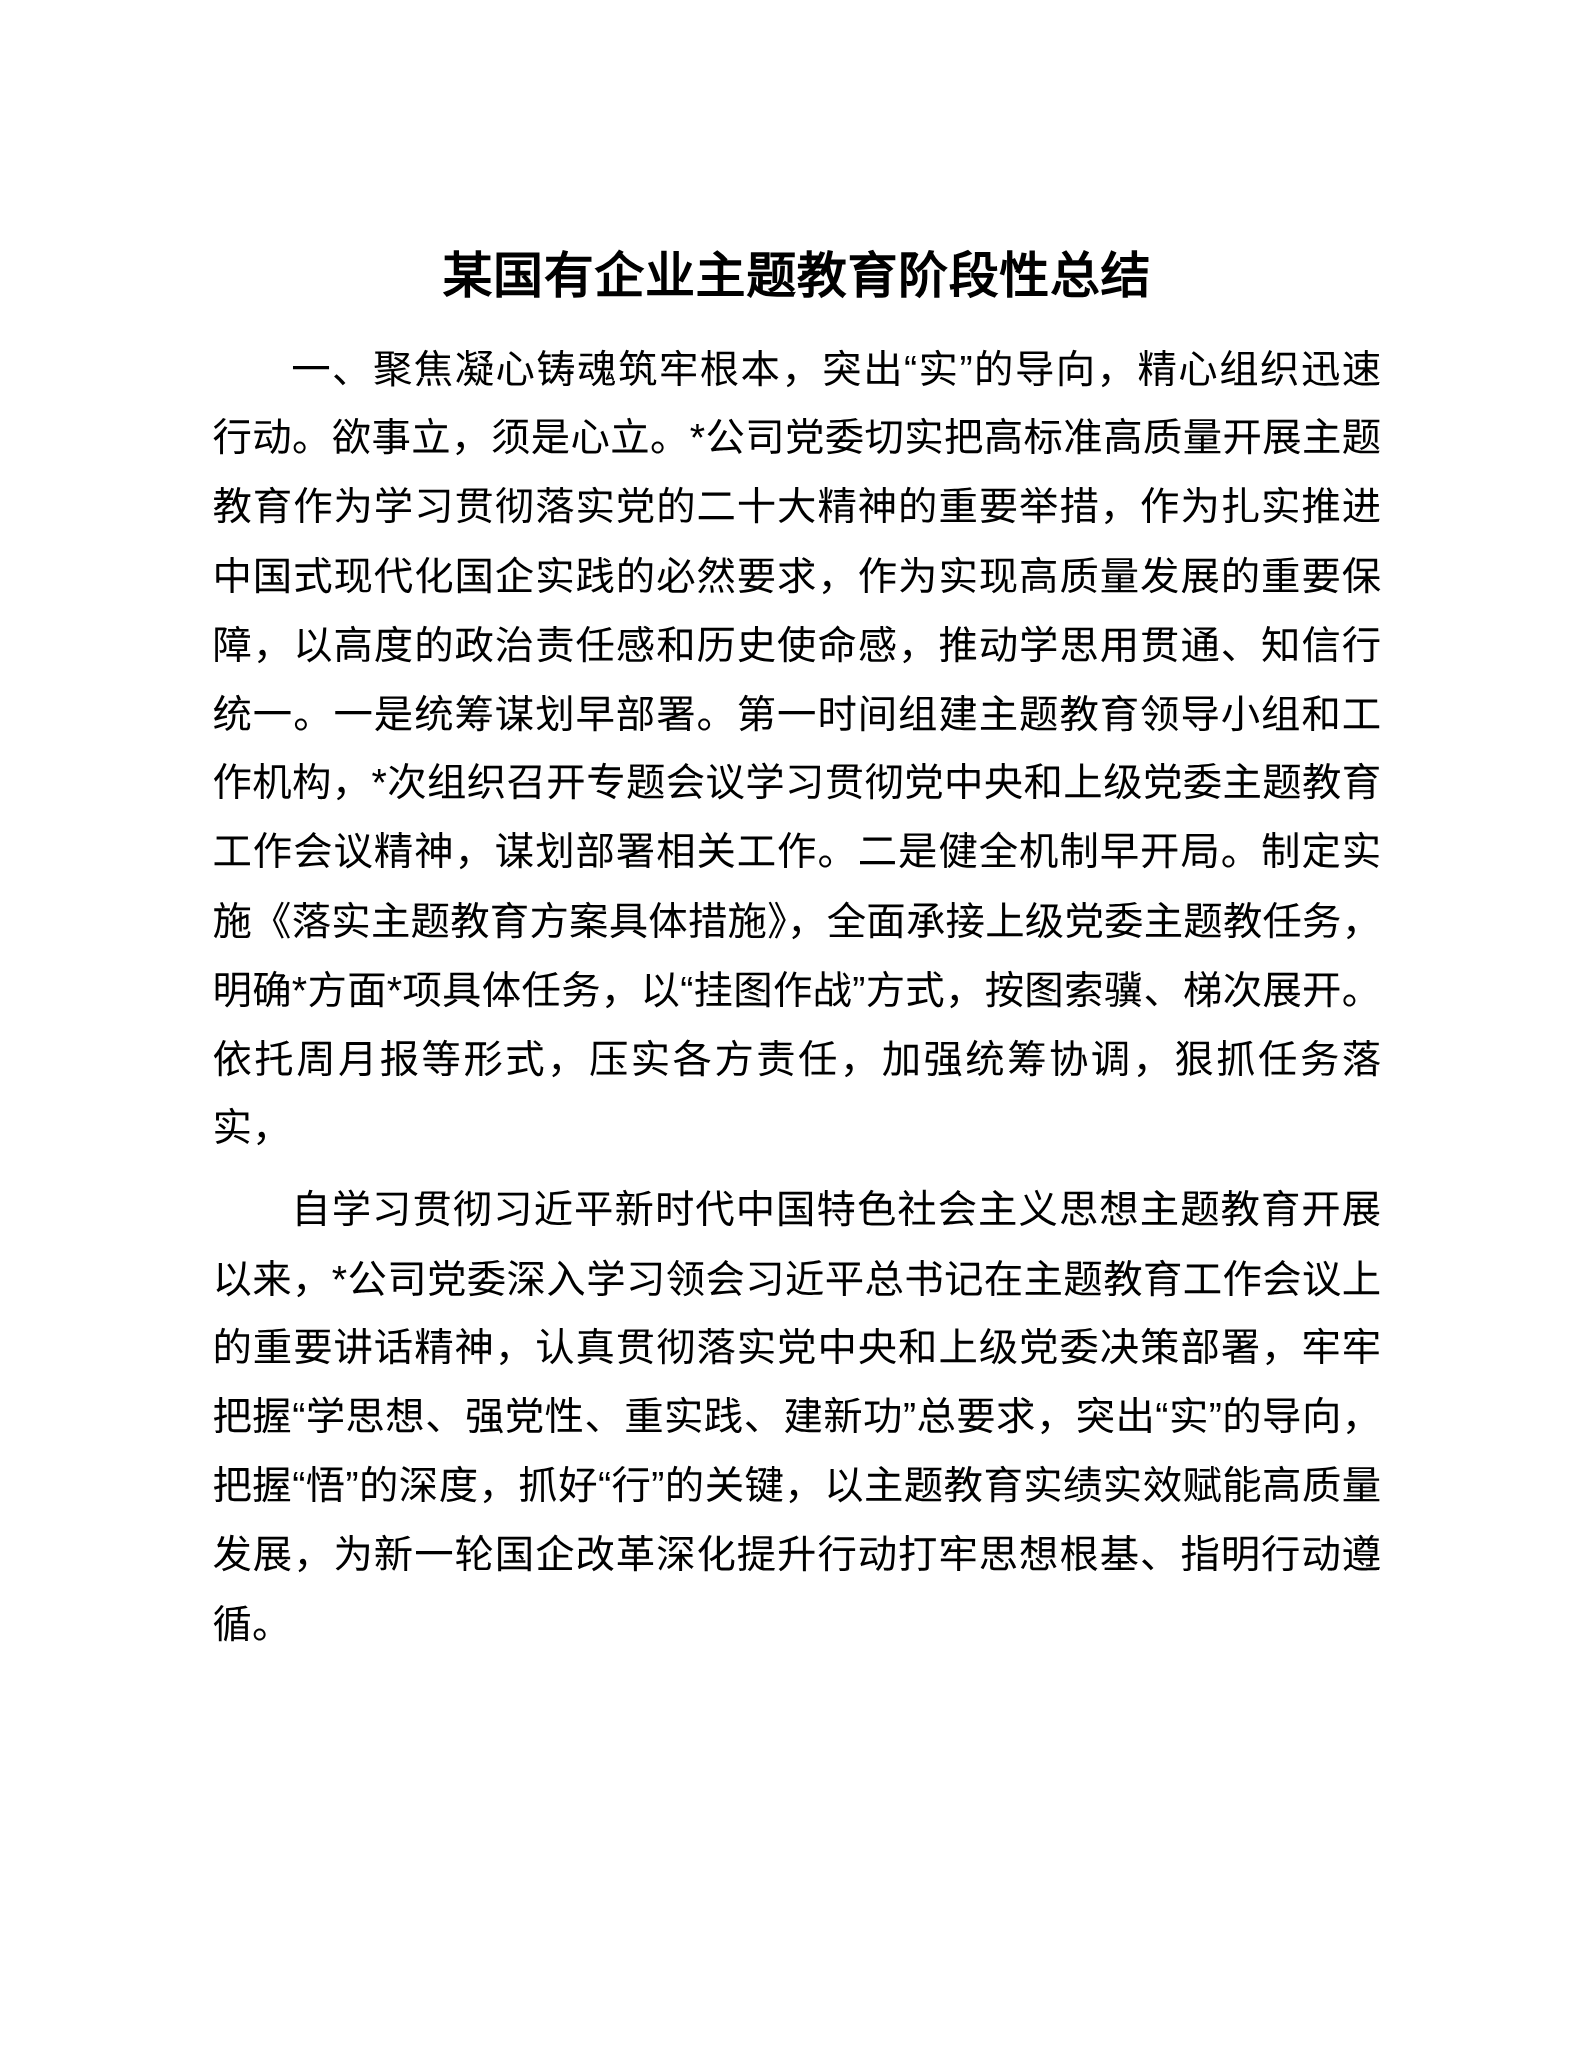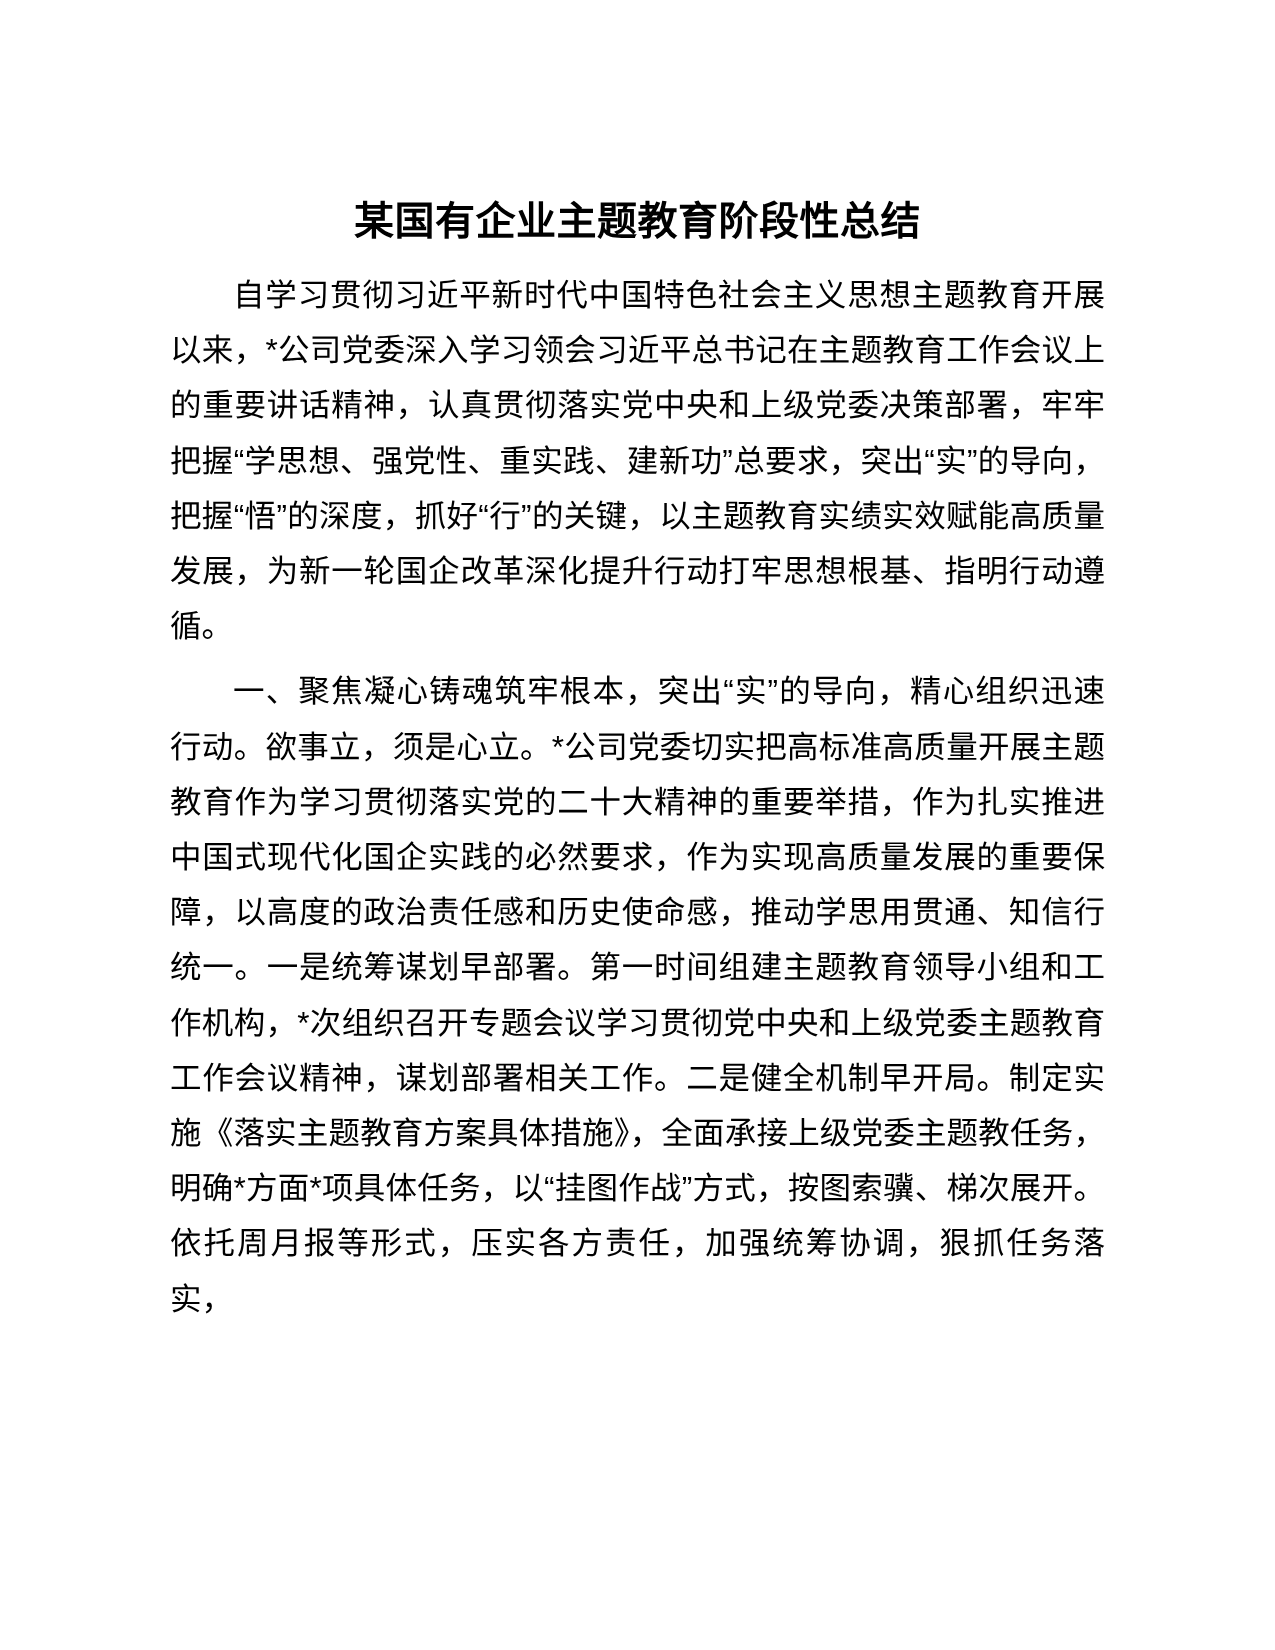--- a/index.html
+++ b/index.html
@@ -52,17 +52,17 @@
   }
 </style>
 </head>
 <body>
 
 <div class="page">
 
   <h1 class="doc-title">某国有企业主题教育阶段性总结</h1>
 
   <div class="doc-body">
+    <p class="para">一、聚焦凝心铸魂筑牢根本，突出“实”的导向，精心组织迅速行动。欲事立，须是心立。*公司党委切实把高标准高质量开展主题教育作为学习贯彻落实党的二十大精神的重要举措，作为扎实推进中国式现代化国企实践的必然要求，作为实现高质量发展的重要保障，以高度的政治责任感和历史使命感，推动学思用贯通、知信行统一。一是统筹谋划早部署。第一时间组建主题教育领导小组和工作机构，*次组织召开专题会议学习贯彻党中央和上级党委主题教育工作会议精神，谋划部署相关工作。二是健全机制早开局。制定实施《落实主题教育方案具体措施》，全面承接上级党委主题教任务，明确*方面*项具体任务，以“挂图作战”方式，按图索骥、梯次展开。依托周月报等形式，压实各方责任，加强统筹协调，狠抓任务落实，</p>
     <p class="para">自学习贯彻习近平新时代中国特色社会主义思想主题教育开展以来，*公司党委深入学习领会习近平总书记在主题教育工作会议上的重要讲话精神，认真贯彻落实党中央和上级党委决策部署，牢牢把握“学思想、强党性、重实践、建新功”总要求，突出“实”的导向，把握“悟”的深度，抓好“行”的关键，以主题教育实绩实效赋能高质量发展，为新一轮国企改革深化提升行动打牢思想根基、指明行动遵循。</p>
-    <p class="para">一、聚焦凝心铸魂筑牢根本，突出“实”的导向，精心组织迅速行动。欲事立，须是心立。*公司党委切实把高标准高质量开展主题教育作为学习贯彻落实党的二十大精神的重要举措，作为扎实推进中国式现代化国企实践的必然要求，作为实现高质量发展的重要保障，以高度的政治责任感和历史使命感，推动学思用贯通、知信行统一。一是统筹谋划早部署。第一时间组建主题教育领导小组和工作机构，*次组织召开专题会议学习贯彻党中央和上级党委主题教育工作会议精神，谋划部署相关工作。二是健全机制早开局。制定实施《落实主题教育方案具体措施》，全面承接上级党委主题教任务，明确*方面*项具体任务，以“挂图作战”方式，按图索骥、梯次展开。依托周月报等形式，压实各方责任，加强统筹协调，狠抓任务落实，</p>
   </div>
 
 </div>
 
 </body></html>

